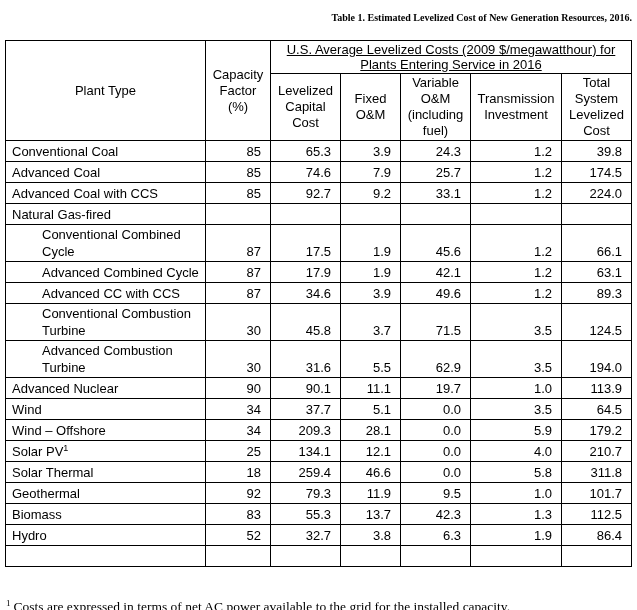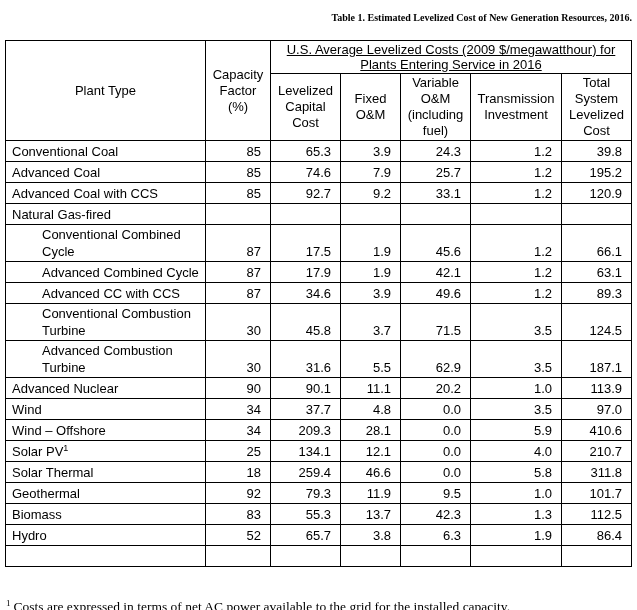--- a/index.html
+++ b/index.html
@@ -124,30 +124,30 @@
           <td class="value-cell">1.2</td>
           <td class="value-cell">39.8</td>
         </tr>
         <tr>
           <td class="label-cell">Advanced Coal</td>
           <td class="value-cell">85</td>
           <td class="value-cell">74.6</td>
           <td class="value-cell">7.9</td>
           <td class="value-cell">25.7</td>
           <td class="value-cell">1.2</td>
-          <td class="value-cell">195.2</td>
+          <td class="value-cell">174.5</td>
         </tr>
         <tr>
           <td class="label-cell">Advanced Coal with CCS</td>
           <td class="value-cell">85</td>
           <td class="value-cell">92.7</td>
           <td class="value-cell">9.2</td>
           <td class="value-cell">33.1</td>
           <td class="value-cell">1.2</td>
-          <td class="value-cell">120.9</td>
+          <td class="value-cell">224.0</td>
         </tr>
         <tr>
           <td class="label-cell">Natural Gas-fired</td>
           <td class="value-cell"></td>
           <td class="value-cell"></td>
           <td class="value-cell"></td>
           <td class="value-cell"></td>
           <td class="value-cell"></td>
           <td class="value-cell"></td>
         </tr>
@@ -187,48 +187,48 @@
           <td class="value-cell">3.5</td>
           <td class="value-cell">124.5</td>
         </tr>
         <tr>
           <td class="label-cell indent">Advanced Combustion<br>Turbine</td>
           <td class="value-cell">30</td>
           <td class="value-cell">31.6</td>
           <td class="value-cell">5.5</td>
           <td class="value-cell">62.9</td>
           <td class="value-cell">3.5</td>
-          <td class="value-cell">187.1</td>
+          <td class="value-cell">194.0</td>
         </tr>
         <tr>
           <td class="label-cell">Advanced Nuclear</td>
           <td class="value-cell">90</td>
           <td class="value-cell">90.1</td>
           <td class="value-cell">11.1</td>
-          <td class="value-cell">20.2</td>
+          <td class="value-cell">19.7</td>
           <td class="value-cell">1.0</td>
           <td class="value-cell">113.9</td>
         </tr>
         <tr>
           <td class="label-cell">Wind</td>
           <td class="value-cell">34</td>
           <td class="value-cell">37.7</td>
-          <td class="value-cell">4.8</td>
+          <td class="value-cell">5.1</td>
           <td class="value-cell">0.0</td>
           <td class="value-cell">3.5</td>
-          <td class="value-cell">97.0</td>
+          <td class="value-cell">64.5</td>
         </tr>
         <tr>
           <td class="label-cell">Wind – Offshore</td>
           <td class="value-cell">34</td>
           <td class="value-cell">209.3</td>
           <td class="value-cell">28.1</td>
           <td class="value-cell">0.0</td>
           <td class="value-cell">5.9</td>
-          <td class="value-cell">410.6</td>
+          <td class="value-cell">179.2</td>
         </tr>
         <tr>
           <td class="label-cell">Solar PV<sup>1</sup></td>
           <td class="value-cell">25</td>
           <td class="value-cell">134.1</td>
           <td class="value-cell">12.1</td>
           <td class="value-cell">0.0</td>
           <td class="value-cell">4.0</td>
           <td class="value-cell">210.7</td>
         </tr>
@@ -255,21 +255,21 @@
           <td class="value-cell">83</td>
           <td class="value-cell">55.3</td>
           <td class="value-cell">13.7</td>
           <td class="value-cell">42.3</td>
           <td class="value-cell">1.3</td>
           <td class="value-cell">112.5</td>
         </tr>
         <tr>
           <td class="label-cell">Hydro</td>
           <td class="value-cell">52</td>
-          <td class="value-cell">65.7</td>
+          <td class="value-cell">32.7</td>
           <td class="value-cell">3.8</td>
           <td class="value-cell">6.3</td>
           <td class="value-cell">1.9</td>
           <td class="value-cell">86.4</td>
         </tr>
         <tr>
           <td class="label-cell"></td>
           <td class="value-cell"></td>
           <td class="value-cell"></td>
           <td class="value-cell"></td>

